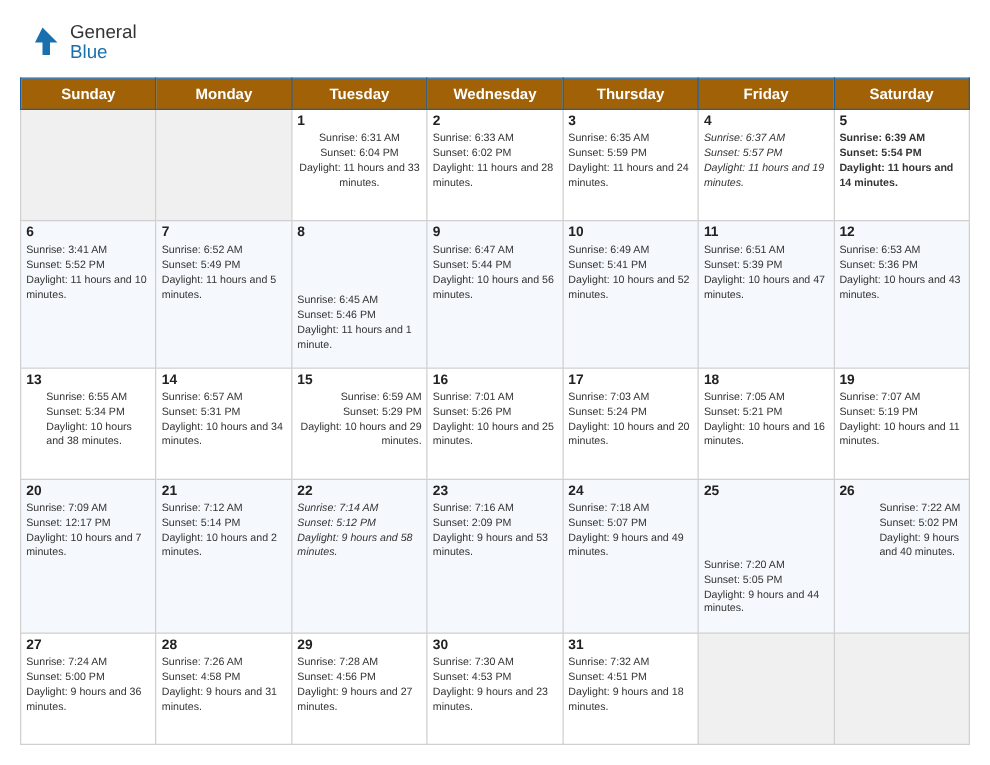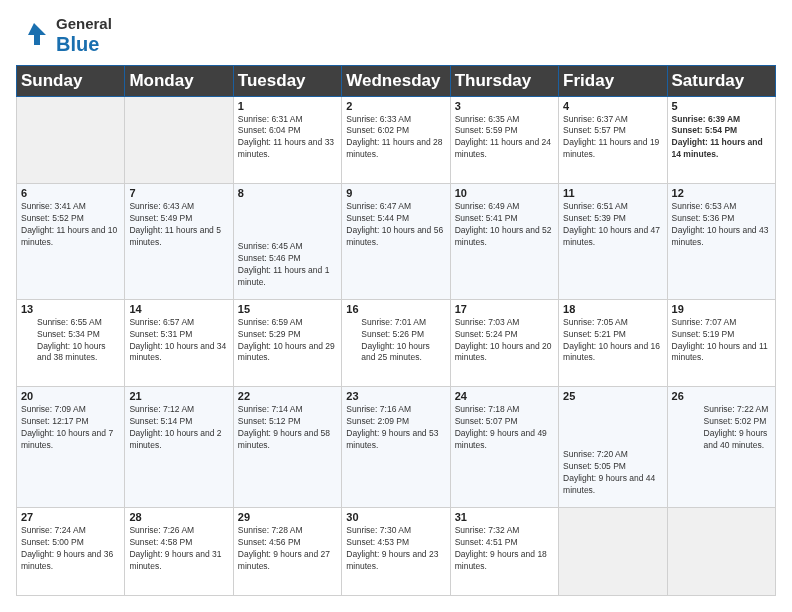--- a/index.html
+++ b/index.html
@@ -41,27 +41,27 @@
       color: #555;
     }
     .calendar {
       flex: 1;
       border: 1px solid #ccc;
       border-collapse: collapse;
       width: 100%;
       table-layout: fixed;
     }
     .calendar th {
-      background-color: #404040;
+      background-color: #a16207;
       color: #fff;
-      font-size: 17px;
+      font-size: 12px;
       font-weight: bold;
       padding: 5px 4px;
       border: 1px solid #1a5fa0;
-      text-align: left;
+      text-align: center;
     }
     .calendar td {
       border: 1px solid #d0d0d0;
       vertical-align: top;
       padding: 3px 4px;
       font-size: 9px;
       color: #333;
       background: #fff;
       height: 82px;
     }
@@ -91,22 +91,22 @@
 <body>
 
 <div class="page">
   <div class="header">
     <div class="logo">
         <svg width="36" height="36" viewBox="0 0 36 36">
           <polygon points="18,6 30,18 24,18 24,28 18,28 18,18 12,18" fill="#1a6faf"></polygon>
           <polygon points="18,6 30,18 24,12" fill="#4ab0f0"></polygon>
         </svg>
         <div>
-          <div style="font-size:15px;font-weight:bold;color:#333;line-height:1.1;">General</div>
-          <div style="font-size:20px;font-weight:bold;color:#1a6faf;line-height:1.1;">Blue</div>
+          <div style="font-size:15px;font-weight:normal;color:#333;line-height:1.1;">General</div>
+          <div style="font-size:15px;font-weight:normal;color:#1a6faf;line-height:1.1;">Blue</div>
         </div>
       </div>
     <div class="title-block">
       <div class="main-title"></div>
       <div class="sub-title"></div>
     </div>
   </div>
 
   <table class="calendar">
     <thead>
@@ -119,59 +119,59 @@
           <th>Friday</th>
           <th>Saturday</th>
         </tr>
     </thead>
     <tbody id="calendar-body">
     <tr>
           <td class="empty-cell"></td>
           <td class="empty-cell"></td>
           <td>
             <span class="day-num">1</span>
-            <div class="day-info" style="white-space: pre-line;">Sunrise: 6:31 AM
+            <div class="day-info" style="white-space: pre-line; text-align: center;">Sunrise: 6:31 AM
 Sunset: 6:04 PM
 Daylight: 11 hours and 33 minutes.</div>
           </td>
           <td>
             <span class="day-num">2</span>
             <div class="day-info" style="white-space: pre-line;">Sunrise: 6:33 AM
 Sunset: 6:02 PM
 Daylight: 11 hours and 28 minutes.</div>
           </td>
           <td>
             <span class="day-num">3</span>
             <div class="day-info" style="white-space: pre-line;">Sunrise: 6:35 AM
 Sunset: 5:59 PM
 Daylight: 11 hours and 24 minutes.</div>
           </td>
           <td>
             <span class="day-num">4</span>
-            <div class="day-info" style="white-space: pre-line;">Sunrise: 6:37 AM
+            <div class="day-info" style="white-space: pre-line; font-style: italic;">Sunrise: 6:37 AM
 Sunset: 5:57 PM
 Daylight: 11 hours and 19 minutes.</div>
           </td>
           <td>
             <span class="day-num">5</span>
             <div class="day-info" style="white-space: pre-line; font-weight: bold;">Sunrise: 6:39 AM
 Sunset: 5:54 PM
 Daylight: 11 hours and 14 minutes.</div>
           </td>
         </tr>
         <tr>
           <td>
             <span class="day-num">6</span>
             <div class="day-info" style="white-space: pre-line;">Sunrise: 3:41 AM
 Sunset: 5:52 PM
 Daylight: 11 hours and 10 minutes.</div>
           </td>
           <td>
             <span class="day-num">7</span>
-            <div class="day-info" style="white-space: pre-line;">Sunrise: 6:43 AM
+            <div class="day-info" style="white-space: pre-line;">Sunrise: 6:52 AM
 Sunset: 5:49 PM
 Daylight: 11 hours and 5 minutes.</div>
           </td>
           <td>
             <span class="day-num">8</span>
             <div class="day-info" style="white-space: pre-line; margin-top: 42px;">Sunrise: 6:45 AM
 Sunset: 5:46 PM
 Daylight: 11 hours and 1 minute.</div>
           </td>
           <td>
@@ -207,27 +207,27 @@
 Daylight: 10 hours and 38 minutes.</div>
           </td>
           <td>
             <span class="day-num">14</span>
             <div class="day-info" style="white-space: pre-line;">Sunrise: 6:57 AM
 Sunset: 5:31 PM
 Daylight: 10 hours and 34 minutes.</div>
           </td>
           <td>
             <span class="day-num">15</span>
-            <div class="day-info" style="white-space: pre-line;">Sunrise: 6:59 AM
+            <div class="day-info" style="white-space: pre-line; text-align: right;">Sunrise: 6:59 AM
 Sunset: 5:29 PM
 Daylight: 10 hours and 29 minutes.</div>
           </td>
           <td>
             <span class="day-num">16</span>
-            <div class="day-info" style="white-space: pre-line; margin-left: 15px;">Sunrise: 7:01 AM
+            <div class="day-info" style="white-space: pre-line;">Sunrise: 7:01 AM
 Sunset: 5:26 PM
 Daylight: 10 hours and 25 minutes.</div>
           </td>
           <td>
             <span class="day-num">17</span>
             <div class="day-info" style="white-space: pre-line;">Sunrise: 7:03 AM
 Sunset: 5:24 PM
 Daylight: 10 hours and 20 minutes.</div>
           </td>
           <td>
@@ -251,21 +251,21 @@
 Daylight: 10 hours and 7 minutes.</div>
           </td>
           <td>
             <span class="day-num">21</span>
             <div class="day-info" style="white-space: pre-line;">Sunrise: 7:12 AM
 Sunset: 5:14 PM
 Daylight: 10 hours and 2 minutes.</div>
           </td>
           <td>
             <span class="day-num">22</span>
-            <div class="day-info" style="white-space: pre-line;">Sunrise: 7:14 AM
+            <div class="day-info" style="white-space: pre-line; font-style: italic;">Sunrise: 7:14 AM
 Sunset: 5:12 PM
 Daylight: 9 hours and 58 minutes.</div>
           </td>
           <td>
             <span class="day-num">23</span>
             <div class="day-info" style="white-space: pre-line;">Sunrise: 7:16 AM
 Sunset: 2:09 PM
 Daylight: 9 hours and 53 minutes.</div>
           </td>
           <td>

